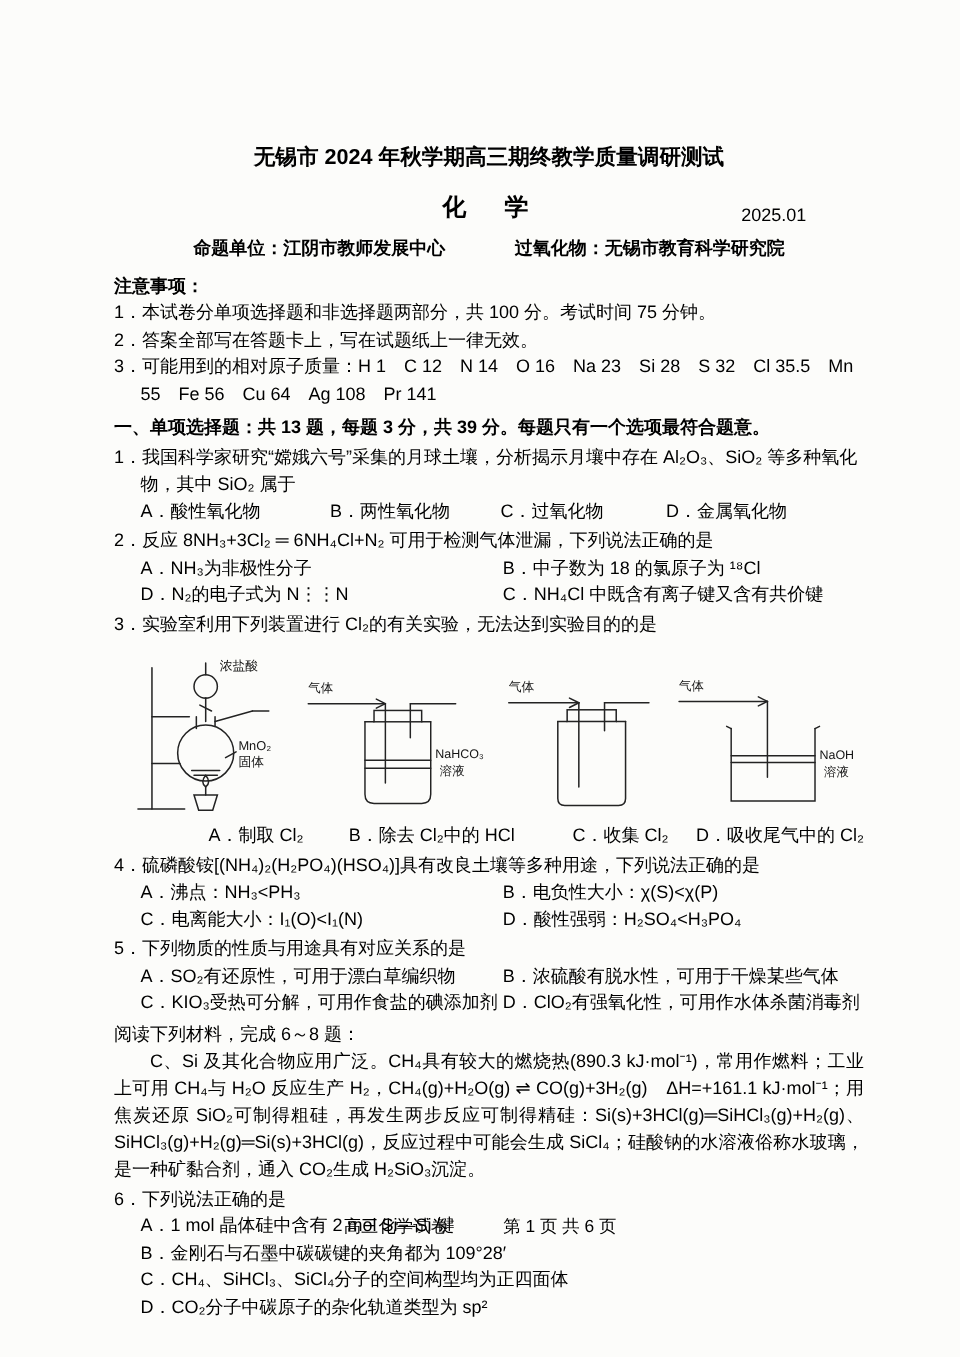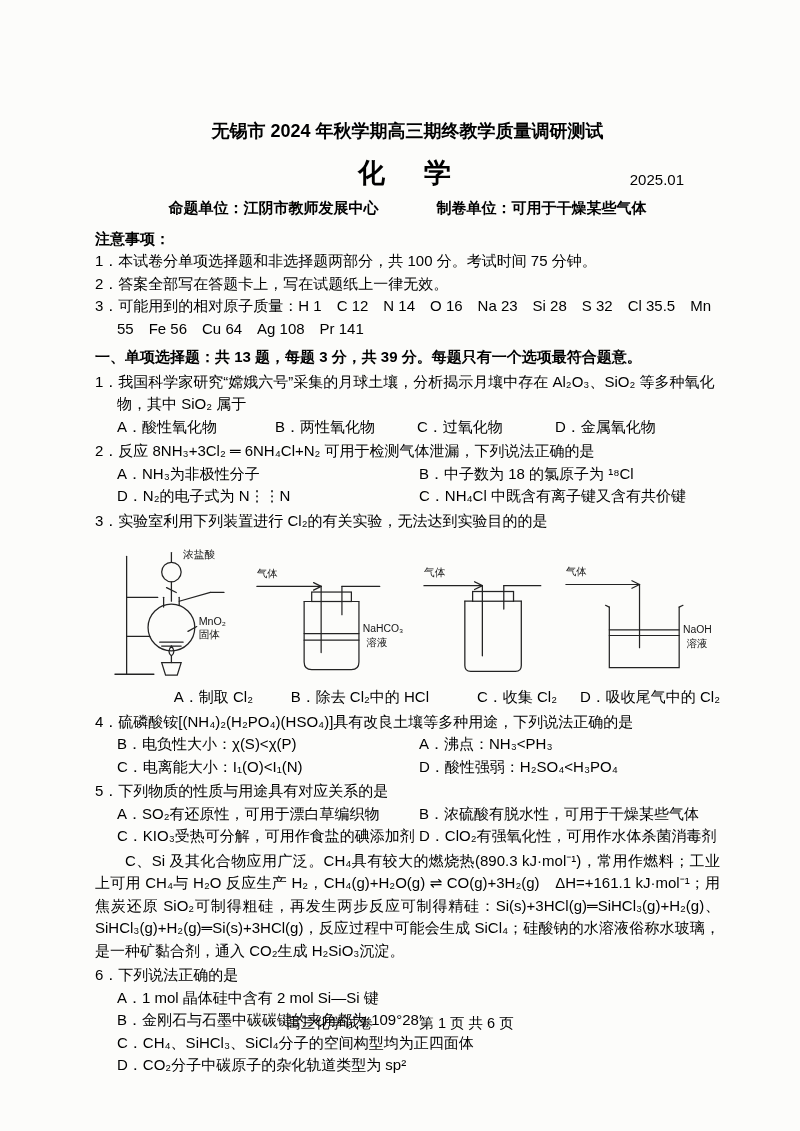--- a/index.html
+++ b/index.html
@@ -11,22 +11,22 @@
     box-sizing:border-box;
     padding:118px 80px 0 95px;
     color:#000000;
     font-family:Liberation Sans, sans-serif;
     font-size:15px;
     line-height:1.5;
     overflow:hidden;
   }
   .title { text-align:center; font-weight:bold; font-size:18px; margin:0 0 6px 0; }
   .subject-row { position:relative; text-align:center; height:44px; margin-bottom:2px; }
-  .subject { font-weight:bold; font-size:27px; letter-spacing:6px; line-height:44px; }
-  .exam-date { position:absolute; right:36px; bottom:4px; font-size:15px; font-weight:normal; }
+  .subject { font-weight:bold; font-size:20px; letter-spacing:6px; line-height:44px; }
+  .exam-date { position:absolute; right:48px; bottom:4px; font-size:15px; font-weight:normal; }
   .units-row { display:flex; justify-content:center; gap:58px; font-weight:bold; margin-bottom:8px;align-items:flex-end; }
   .notice-heading { font-weight:bold; }
   .hang { padding-left:22px; text-indent:-22px; }
   .section-heading { font-weight:bold; margin:6px 0 2px 0; }
   .q { margin:2px 0; }
   .q-stem { padding-left:22px; text-indent:-22px; }
   .opts4 { display:grid; grid-template-columns:158px 142px 138px auto; padding-left:22px; }
   .opts4b { display:grid; grid-template-columns:136px 176px 128px auto; padding-left:22px;text-align:right; }
   .opts2 { display:grid; grid-template-columns:302px auto; padding-left:22px; }
   .opts1 > div { padding-left:22px; }
@@ -46,21 +46,21 @@
 
   <h1 class="title">无锡市 2024 年秋学期高三期终教学质量调研测试</h1>
 
   <div class="subject-row">
     <span class="subject">化　学</span>
     <span class="exam-date">2025.01</span>
   </div>
 
   <div class="units-row">
     <span>命题单位：江阴市教师发展中心</span>
-    <span>制卷单位：可用于干燥某些气体</span>
+    <span>过氧化物：无锡市教育科学研究院</span>
   </div>
 
   <div class="notice">
     <div class="notice-heading">注意事项：</div>
     <div class="hang">1．本试卷分单项选择题和非选择题两部分，共 100 分。考试时间 75 分钟。</div>
     <div class="hang">2．答案全部写在答题卡上，写在试题纸上一律无效。</div>
     <div class="hang">3．可能用到的相对原子质量：H 1　C 12　N 14　O 16　Na 23　Si 28　S 32　Cl 35.5　Mn 55　Fe 56　Cu 64　Ag 108　Pr 141</div>
   </div>
 
   <div class="section-heading">一、单项选择题：共 13 题，每题 3 分，共 39 分。每题只有一个选项最符合题意。</div>
@@ -176,39 +176,40 @@
       <span>C．收集 Cl₂</span>
       <span>D．吸收尾气中的 Cl₂</span>
     </div>
   </div>
 
   <div class="q">
     <div class="q-stem">
       <span>4．</span><span>硫磷酸铵[(NH₄)₂(H₂PO₄)(HSO₄)]具有改良土壤等多种用途，下列说法正确的是</span>
     </div>
     <div class="opts2">
+      <span>A．沸点：NH₃&lt;PH₃</span>
       <span>B．电负性大小：χ(S)&lt;χ(P)</span>
-      <span>A．沸点：NH₃&lt;PH₃</span>
       <span>C．电离能大小：I₁(O)&lt;I₁(N)</span>
       <span>D．酸性强弱：H₂SO₄&lt;H₃PO₄</span>
     </div>
   </div>
 
   <div class="q">
     <div class="q-stem">
       <span>5．</span><span>下列物质的性质与用途具有对应关系的是</span>
     </div>
     <div class="opts2">
       <span>A．SO₂有还原性，可用于漂白草编织物</span>
       <span>B．浓硫酸有脱水性，可用于干燥某些气体</span>
       <span>C．KIO₃受热可分解，可用作食盐的碘添加剂</span>
       <span>D．ClO₂有强氧化性，可用作水体杀菌消毒剂</span>
     </div>
   </div>
 
+  <div class="reading-intro">阅读下列材料，完成 6～8 题：</div>
   <p class="reading-para">C、Si 及其化合物应用广泛。CH₄具有较大的燃烧热(890.3 kJ·mol⁻¹)，常用作燃料；工业上可用 CH₄与 H₂O 反应生产 H₂，CH₄(g)+H₂O(g) ⇌ CO(g)+3H₂(g)　ΔH=+161.1 kJ·mol⁻¹；用焦炭还原 SiO₂可制得粗硅，再发生两步反应可制得精硅：Si(s)+3HCl(g)═SiHCl₃(g)+H₂(g)、SiHCl₃(g)+H₂(g)═Si(s)+3HCl(g)，反应过程中可能会生成 SiCl₄；硅酸钠的水溶液俗称水玻璃，是一种矿黏合剂，通入 CO₂生成 H₂SiO₃沉淀。</p>
 
   <div class="q">
     <div class="q-stem">
       <span>6．</span><span>下列说法正确的是</span>
     </div>
     <div class="opts1">
       <div>A．1 mol 晶体硅中含有 2 mol Si—Si 键</div>
       <div>B．金刚石与石墨中碳碳键的夹角都为 109°28′</div>
       <div>C．CH₄、SiHCl₃、SiCl₄分子的空间构型均为正四面体</div>

